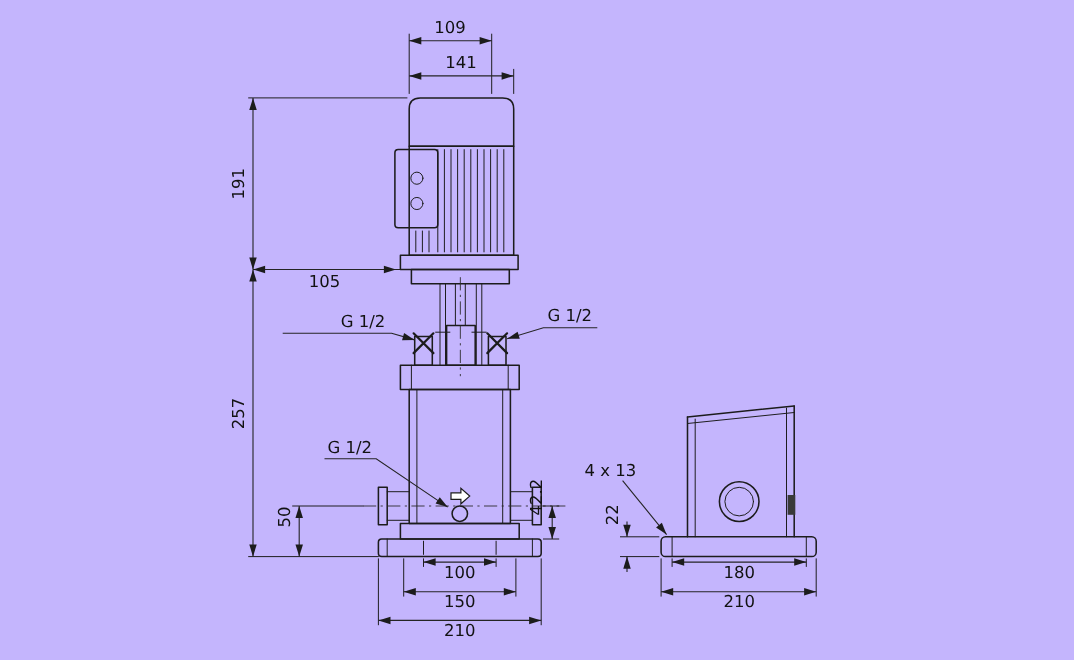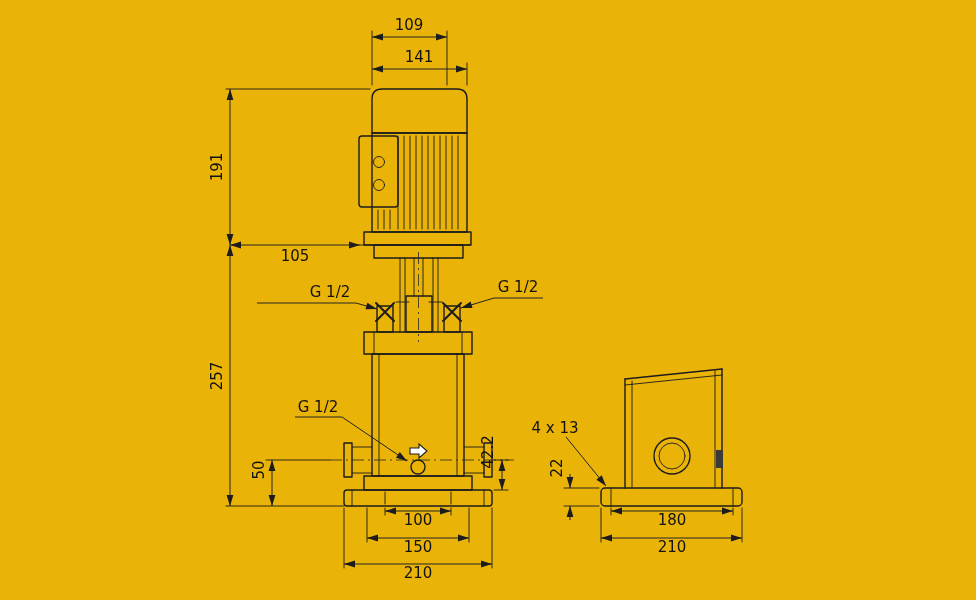--- a/index.html
+++ b/index.html
@@ -1,16 +1,16 @@
 <!DOCTYPE html>
 <html><head>
 <meta charset="utf-8">
 <style>
   html,body{margin:0;padding:0;background:#fff;}
-  #stage{position:relative;width:976px;height:600px;background:#eab308;overflow:hidden;
+  #stage{position:relative;width:976px;height:600px;background:#c4b5fd;overflow:hidden;
          font-family:"DejaVu Sans","Liberation Sans",sans-serif;}
   svg{display:block;}
   .o{fill:none;stroke:#1c1c1c;stroke-width:1.4;stroke-linejoin:round;stroke-linecap:round;}
   .t{fill:none;stroke:#1c1c1c;stroke-width:0.9;stroke-linecap:round;}
   .d{fill:none;stroke:#242424;stroke-width:1;}
   .cl{fill:none;stroke:#2a2a2a;stroke-width:0.8;stroke-dasharray:12 4 2 4;}
   .x{fill:none;stroke:#1c1c1c;stroke-width:2;stroke-linecap:round;}
   text.dim{font-family:"DejaVu Sans","Liberation Sans",sans-serif;font-size:15px;fill:#121212;}
   .fillwhite{fill:#ffffff;stroke:#1c1c1c;stroke-width:1.1;}
   .solidtab{fill:#3a3a3a;stroke:none;}

